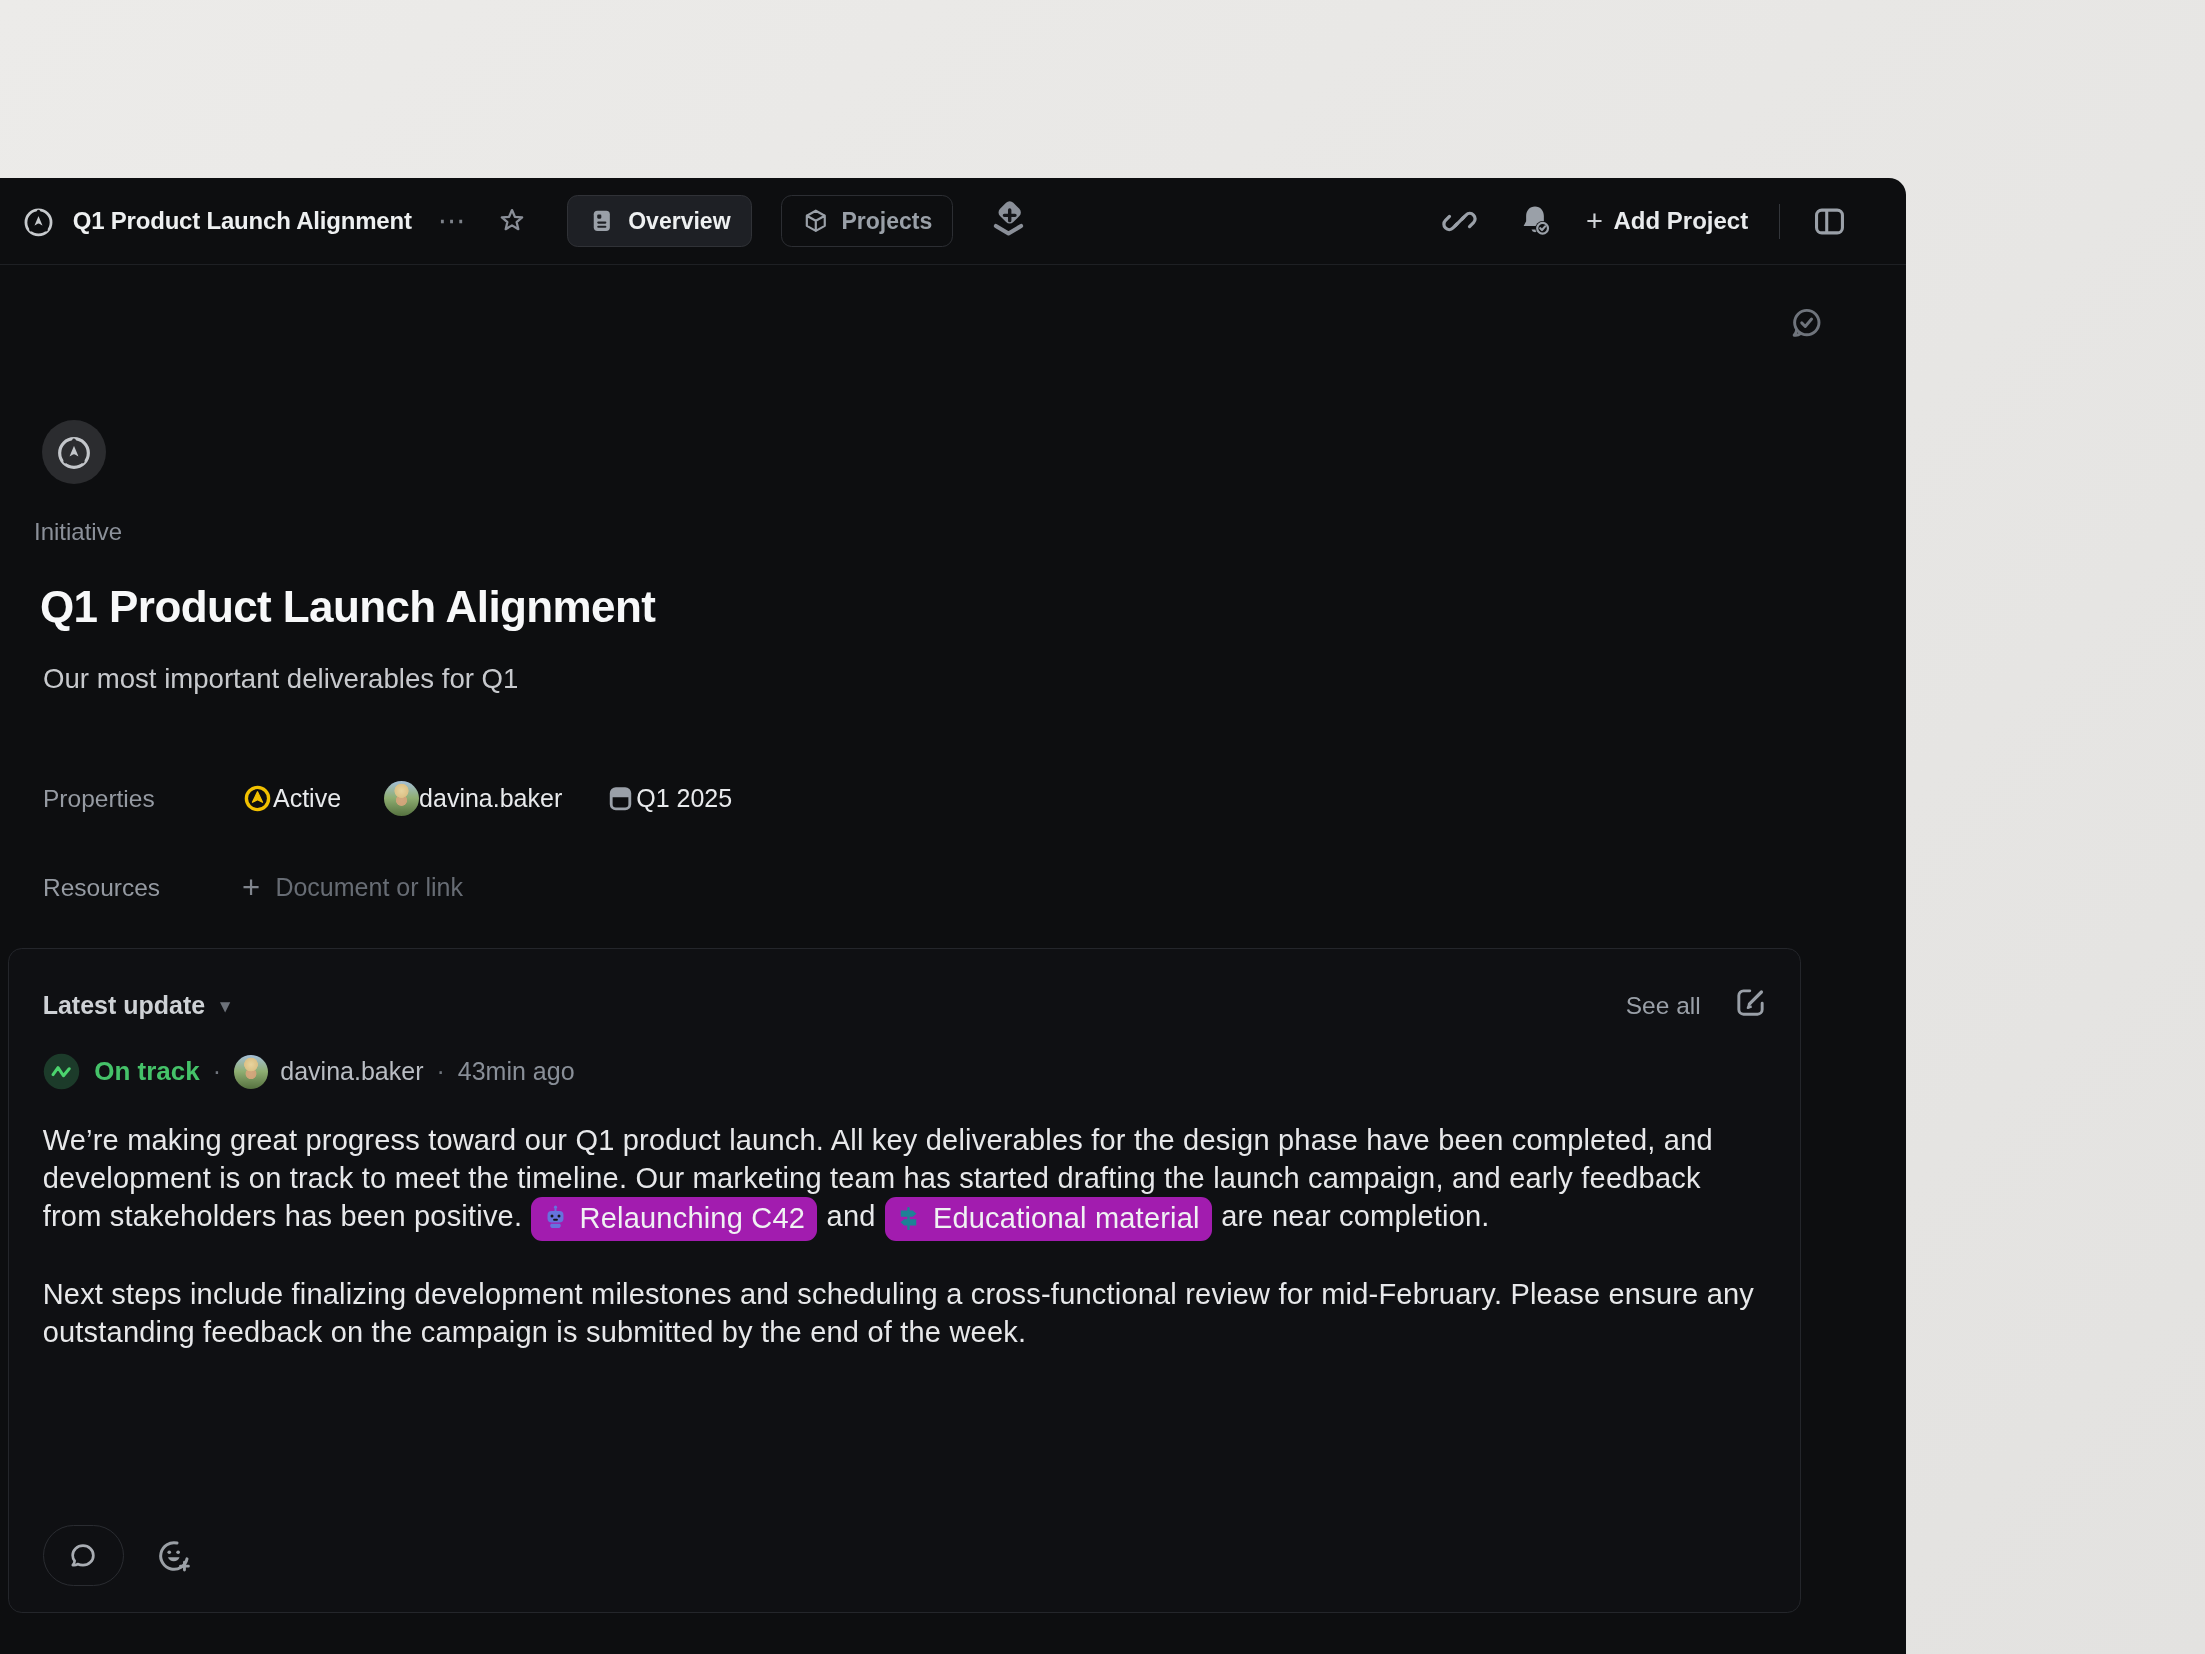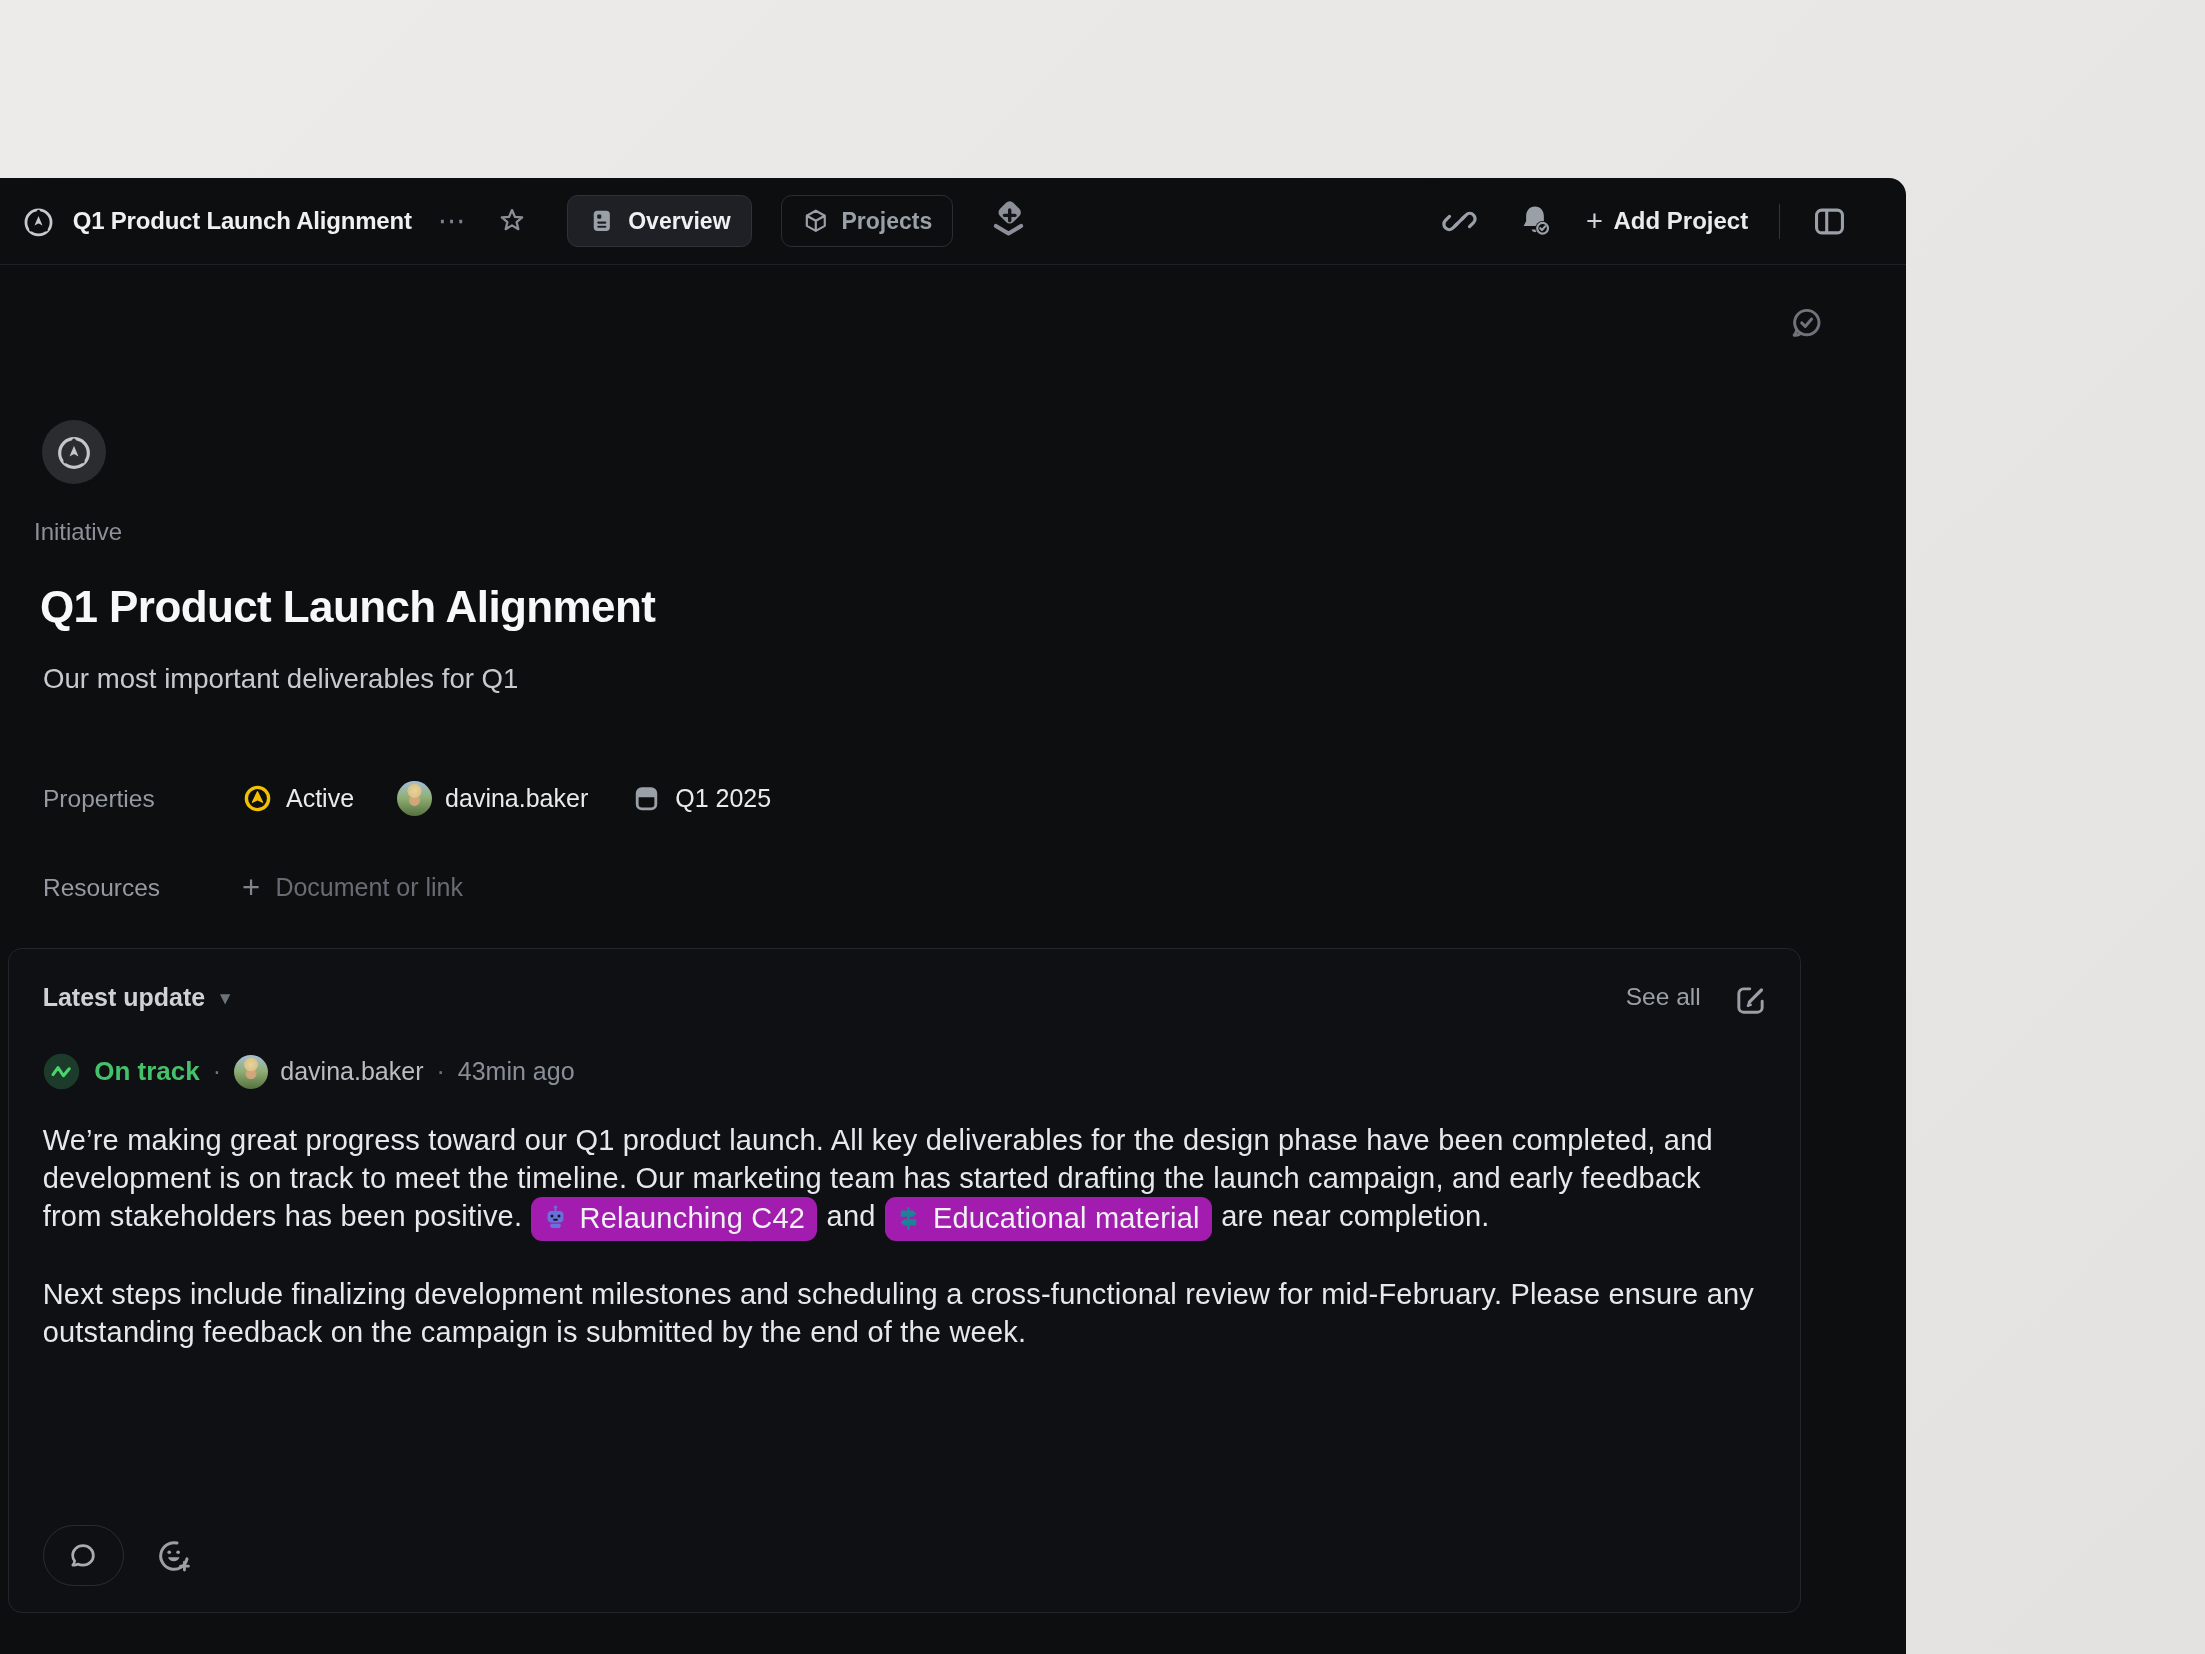--- a/index.html
+++ b/index.html
@@ -60,41 +60,41 @@
   .init-avatar svg .arrow { stroke:#2b2c2f; }
   .crumb-logo svg .arrow { stroke:#0d0e10; }
   .type-label { position:absolute; left:34px; top:340px; font-size:24px; color:#8b9099; }
   .page-title { position:absolute; left:40px; top:404px; font-size:44px; font-weight:700; color:#f7f8f9; letter-spacing:-0.6px; }
   .page-desc { position:absolute; left:43px; top:485px; font-size:27.6px; color:#c7c9cd; }
 
   .prop-row { position:absolute; left:43px; display:flex; align-items:center; height:43px; }
   .props-row { top:599px; }
   .res-row { top:688px;justify-content:space-between; }
   .row-label { width:199px; font-size:24.5px; color:#959aa2; }
-  .prop-item { display:flex; align-items:center; gap:13px; margin-right:43px; font-size:25px; color:#e8eaec; font-weight:500; }
+  .prop-item { display:flex; align-items:center; margin-right:43px; font-size:25px; color:#e8eaec; font-weight:500; }
   .status-icon { width:31px; height:31px; color:#f2c100; }
   .avatar {
     width:35px; height:35px; border-radius:50%;
     background:
       radial-gradient(circle at 50% 28%, #e7d49e 0%, #dcc186 22%, rgba(0,0,0,0) 24%),
       radial-gradient(circle at 50% 55%, #d3a87e 0%, #cfa478 20%, rgba(0,0,0,0) 23%),
       linear-gradient(180deg, #a5bfd8 0%, #8fae72 48%, #55713f 100%);
   }
   .cal-icon { width:31px; height:31px; color:#9aa0a8; }
   .add-resource { display:flex; align-items:center; gap:15.3px; font-size:25px; color:#676c74; }
   .add-resource .plus-glyph { font-size:31px; font-weight:400; color:#80858d; line-height:23px; }
 
   
   .card {
     position:absolute; left:7.7px; top:770px; width:1793px; height:665px;
     background:#0f1013; border:0.8px solid #24262b; border-radius:13.8px;
   }
   .card-head {
     position:absolute; left:34px; right:32px; top:34px; height:37px;
-    display:flex; align-items:flex-start;
+    display:flex; align-items:flex-end;
   }
   .latest-dd { display:flex; align-items:center; gap:15.3px; font-size:25px; font-weight:600; color:#ced1d5; }
   .latest-dd .dd-arrow { font-size:18.4px; color:#6d727a; }
   .see-all { margin-left:auto; font-size:24.5px; color:#9aa0a8; }
   .compose-btn { margin-left:32px; width:35px; height:35px; color:#9aa0a8; }
 
   .meta-row { position:absolute; left:34px; top:104px; display:flex; align-items:center; }
   .pulse-badge { width:37px; height:37px; margin-right:14.5px; }
   .status-ontrack { font-size:26px; font-weight:600; color:#45c269; }
   .dot-sep { color:#70757d; font-size:25px; margin:0 13px; }

